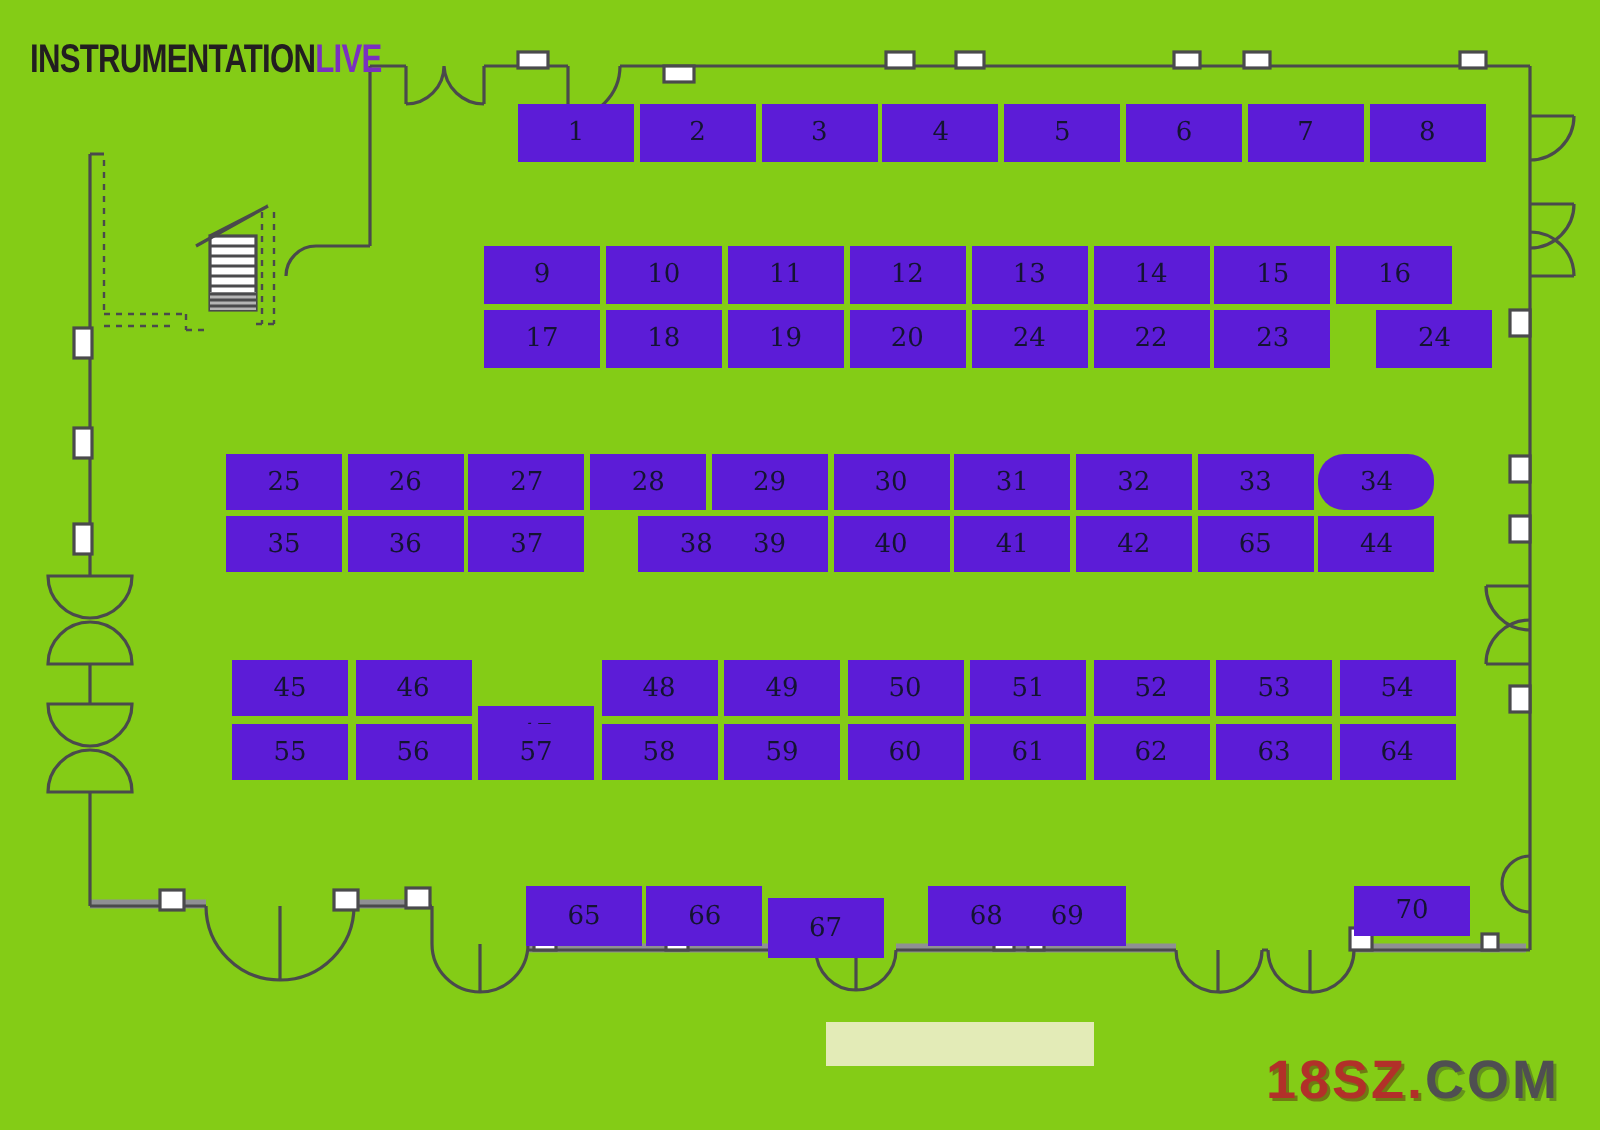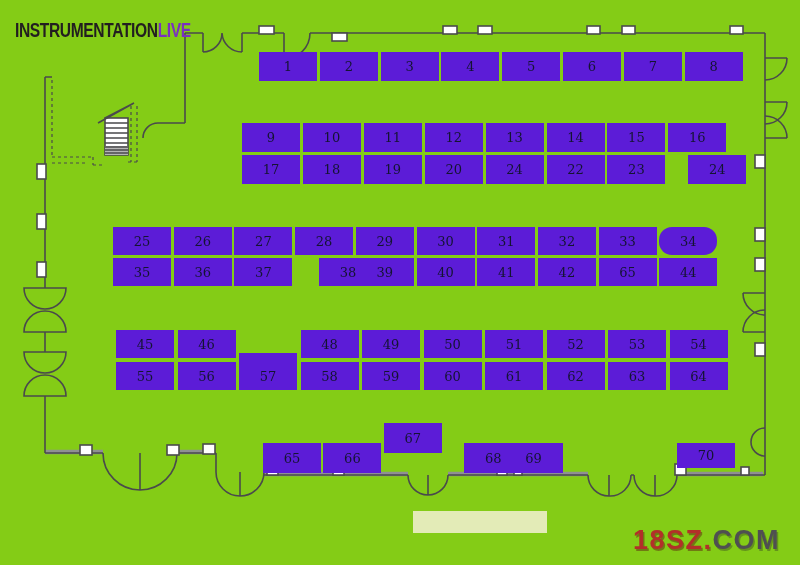--- a/index.html
+++ b/index.html
@@ -176,21 +176,21 @@
       <div class="booth" style="left: 239px; top: 362px; width: 58px; height: 28px;">57</div>
       <div class="booth" style="left: 300.5px; top: 362px; width: 58px; height: 28px;">58</div>
       <div class="booth" style="left: 362px; top: 362px; width: 58px; height: 28px;">59</div>
       <div class="booth" style="left: 423.5px; top: 362px; width: 58px; height: 28px;">60</div>
       <div class="booth" style="left: 485px; top: 362px; width: 58px; height: 28px;">61</div>
       <div class="booth" style="left: 546.5px; top: 362px; width: 58px; height: 28px;">62</div>
       <div class="booth" style="left: 608px; top: 362px; width: 58px; height: 28px;">63</div>
       <div class="booth" style="left: 669.5px; top: 362px; width: 58px; height: 28px;">64</div>
       <div class="booth" style="left: 263px; top: 443px; width: 58px; height: 30px;">65</div>
       <div class="booth" style="left: 323.4px; top: 443px; width: 58px; height: 30px;">66</div>
-      <div class="booth" style="left: 383.8px; top: 423px; width: 58px; height: 30px;">67</div>
+      <div class="booth" style="left: 383.8px; top: 449px; width: 58px; height: 30px;">67</div>
       <div class="booth" style="left: 444.2px; top: 443px; width: 58px; height: 30px; margin-left: 20px;">68</div>
       <div class="booth" style="left: 504.6px; top: 443px; width: 58px; height: 30px;">69</div>
       <div class="booth" style="left: 677px; top: 443px; width: 58px; height: 25px;">70</div>
     </div>
 
   <div class="watermark"><span class="wm1">18SZ.</span><span class="wm2">COM</span></div>
 
 </div>
 
 </body></html>

